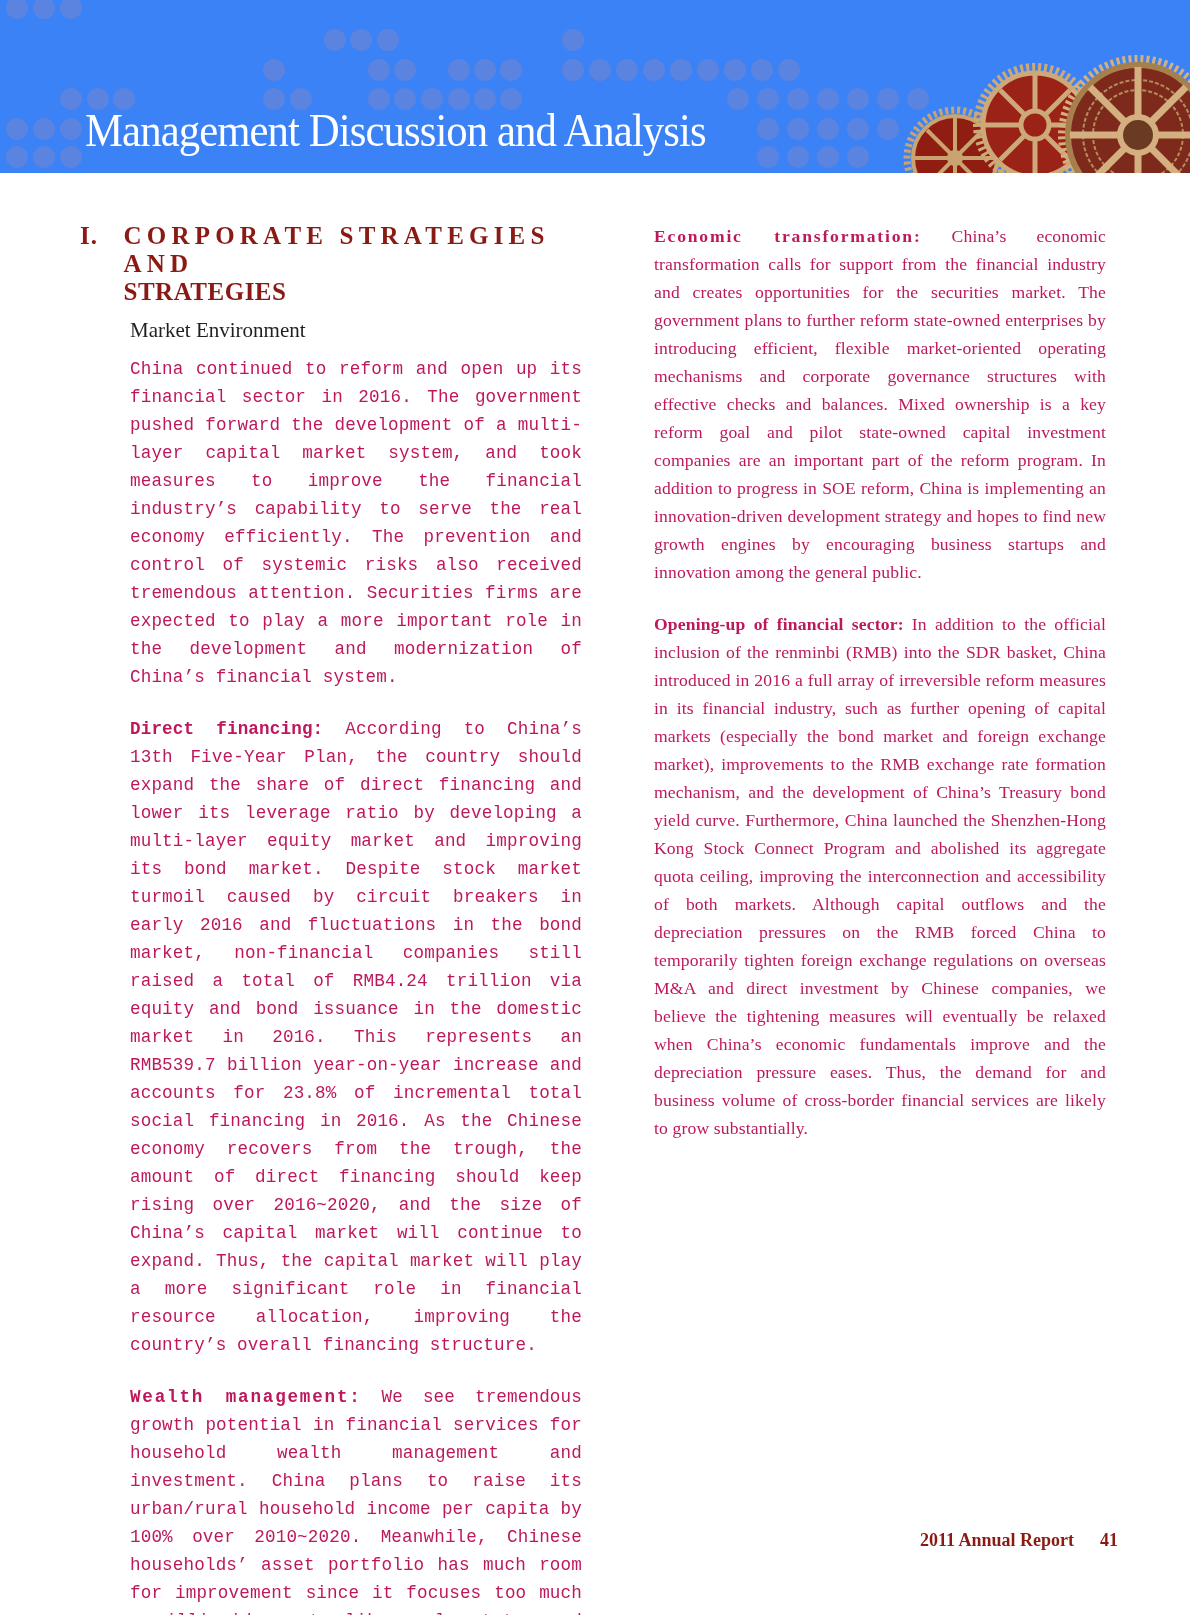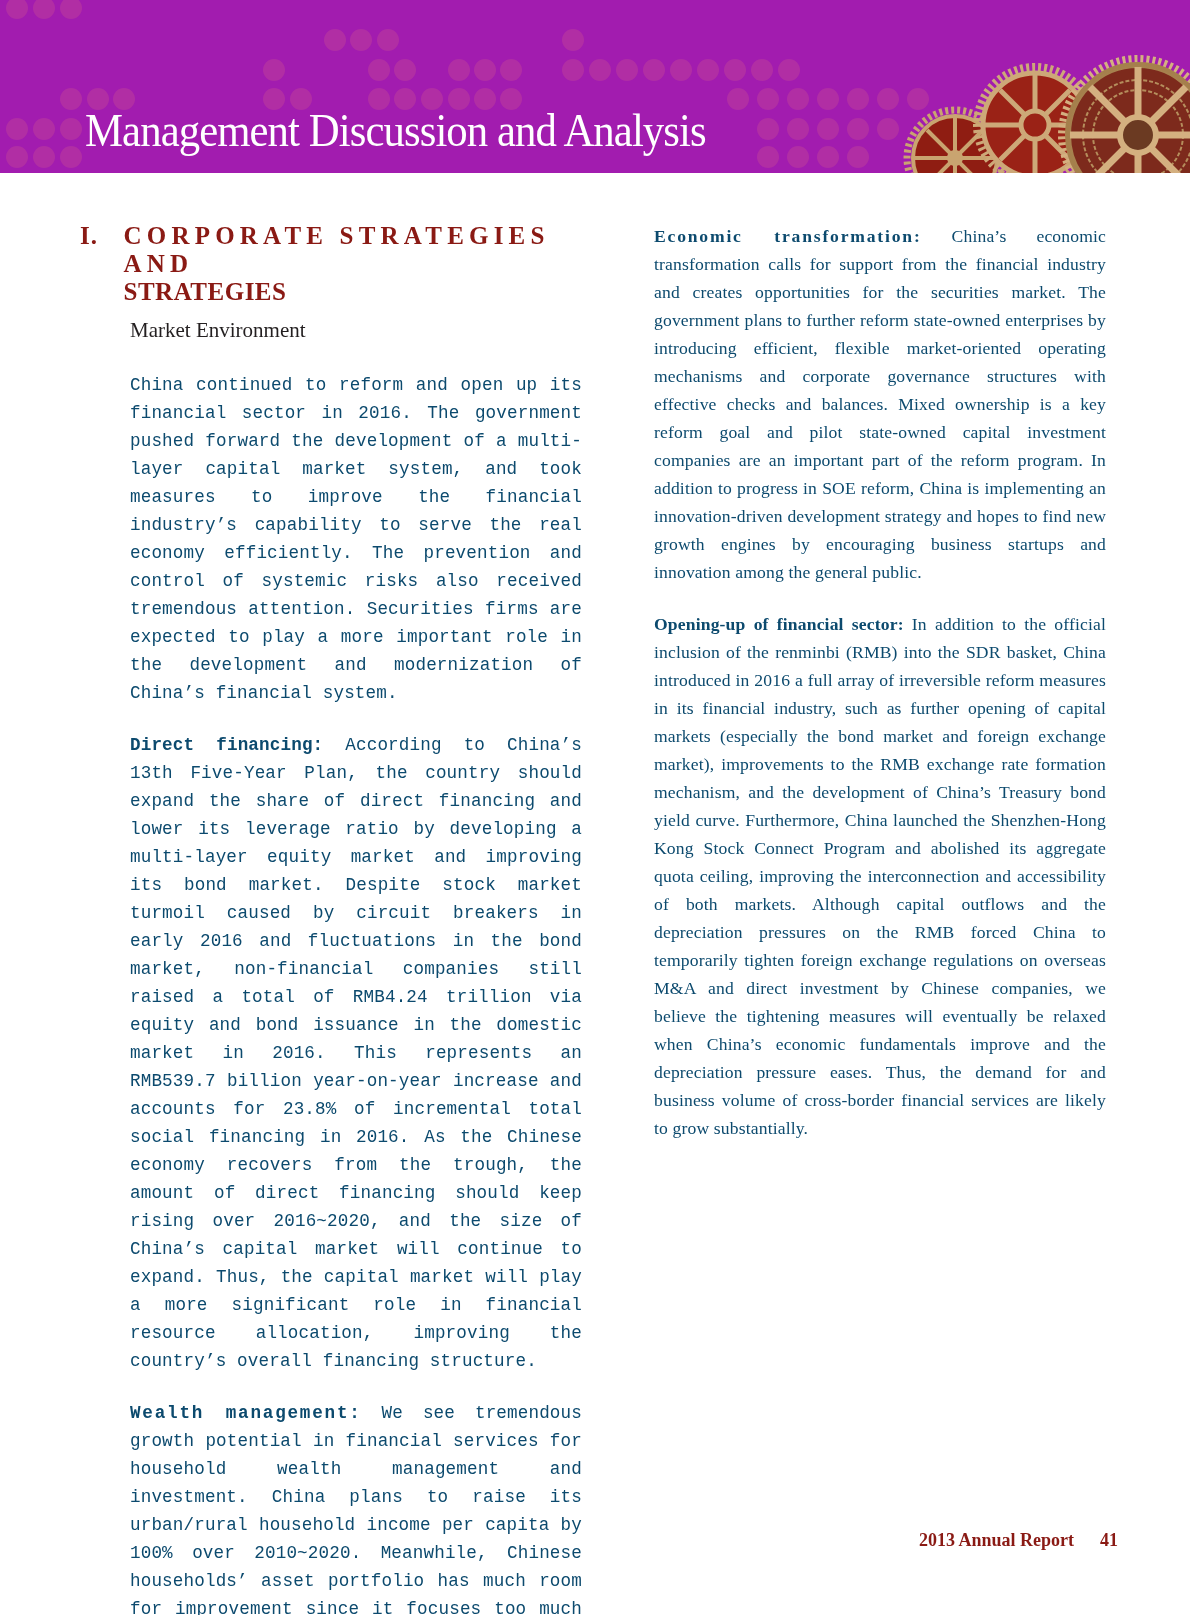--- a/index.html
+++ b/index.html
@@ -2,21 +2,21 @@
 <html><head>
   <meta charset="utf-8">
   <style>
     * { box-sizing: border-box; margin: 0; padding: 0; }
     html, body { width: 1190px; height: 1615px; background: #ffffff; overflow: hidden; }
     body { position: relative; font-family: "Liberation Serif", "DejaVu Serif", serif; color: #231f20; }
 
     
     .banner {
       position: absolute; left: 0; top: 0; width: 1190px; height: 173px;
-      background: #a21caf; overflow: hidden;
+      background: #3b82f6; overflow: hidden;
     }
     .dots { position: absolute; left: 0; top: 0; width: 1190px; height: 173px; }
     .dot { position: absolute; width: 22px; height: 22px; border-radius: 50%; background: rgba(255,140,110,0.16); }
     .banner-title {
       position: absolute; left: 85px; top: 108px;
       font-family: "Liberation Serif", "DejaVu Serif", serif;
       font-size: 46px; color: #ffffff; letter-spacing: -1px; line-height: 1;
       transform: scaleX(0.93); transform-origin: left center;
     }
     .gears { position: absolute; right: 0; top: 40px; width: 290px; height: 133px; }
@@ -25,27 +25,27 @@
     .col { position: absolute; top: 222px; }
     .col-left { left: 80px; width: 502px; }
     .col-right { left: 654px; width: 452px; }
 
     .section-head { display: flex; color: #8a1a14; }
     .section-num { width: 48px; font-size: 25px; font-weight: bold; letter-spacing: 1px; }
     .section-title { font-size: 25px; font-weight: bold; letter-spacing: 5.2px; line-height: 28px; }
     .section-title .l2 { letter-spacing: 0.5px; display: block; }
 
     .subhead {
-      margin-left: 50px; margin-top: 12px; margin-bottom: 28px;
+      margin-left: 50px; margin-top: 12px; margin-bottom: 12px;
       font-size: 21px; color: #231f20;
     }
 
     .para {
       font-size: 17.6px; line-height: 28px; text-align: justify; text-align-last: left;
-      color: #0c4a6e; letter-spacing: 0.15px;
+      color: #be185d; letter-spacing: 0.15px;
     }
     .col-left .para { margin-left: 50px; font-family: Liberation Mono, monospace; }
     .para + .para { margin-top: 24px; }
     .lead { font-weight: bold; }
     .lead.spaced { letter-spacing: 1.8px; }
 
     
     .footer {
       position: absolute; top: 1530px; right: 72px;
       color: #8a1a14; font-size: 18px; font-weight: bold;
@@ -182,15 +182,15 @@
   <p class="para"><span class="lead spaced">Wealth management:</span><span> We see tremendous growth potential in financial services for household wealth management and investment. China plans to raise its urban/rural household income per capita by 100% over 2010~2020. Meanwhile, Chinese households’ asset portfolio has much room for improvement since it focuses too much on illiquid assets like real estate, and the share of cash/bank deposits is too high among their financial assets. As China’s asset management industry grows, Chinese people will allocate an increasing part of their wealth to financial assets, creating demand for a wide variety of financial products.</span></p>
 </div>
 
 <div class="col col-right">
   <p class="para"><span class="lead spaced">Economic transformation:</span><span> China’s economic transformation calls for support from the financial industry and creates opportunities for the securities market. The government plans to further reform state-owned enterprises by introducing efficient, flexible market-oriented operating mechanisms and corporate governance structures with effective checks and balances. Mixed ownership is a key reform goal and pilot state-owned capital investment companies are an important part of the reform program. In addition to progress in SOE reform, China is implementing an innovation-driven development strategy and hopes to find new growth engines by encouraging business startups and innovation among the general public.</span></p>
 
   <p class="para"><span class="lead">Opening-up of financial sector:</span><span> In addition to the official inclusion of the renminbi (RMB) into the SDR basket, China introduced in 2016 a full array of irreversible reform measures in its financial industry, such as further opening of capital markets (especially the bond market and foreign exchange market), improvements to the RMB exchange rate formation mechanism, and the development of China’s Treasury bond yield curve. Furthermore, China launched the Shenzhen-Hong Kong Stock Connect Program and abolished its aggregate quota ceiling, improving the interconnection and accessibility of both markets. Although capital outflows and the depreciation pressures on the RMB forced China to temporarily tighten foreign exchange regulations on overseas M&amp;A and direct investment by Chinese companies, we believe the tightening measures will eventually be relaxed when China’s economic fundamentals improve and the depreciation pressure eases. Thus, the demand for and business volume of cross-border financial services are likely to grow substantially.</span></p>
 </div>
 
 <div class="footer">
-  <span>2013 Annual Report</span>
+  <span>2011 Annual Report</span>
   <span>41</span>
 </div>
 
 </body></html>

